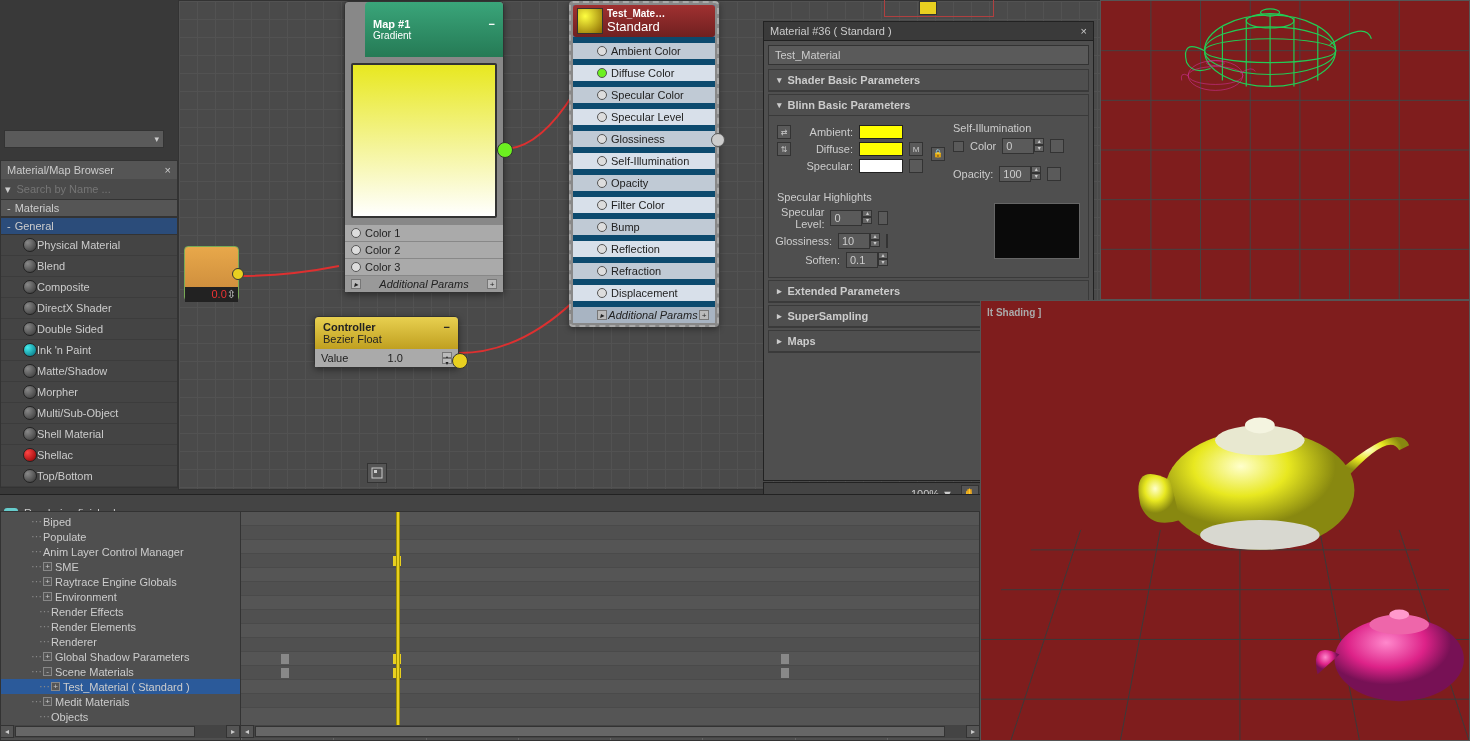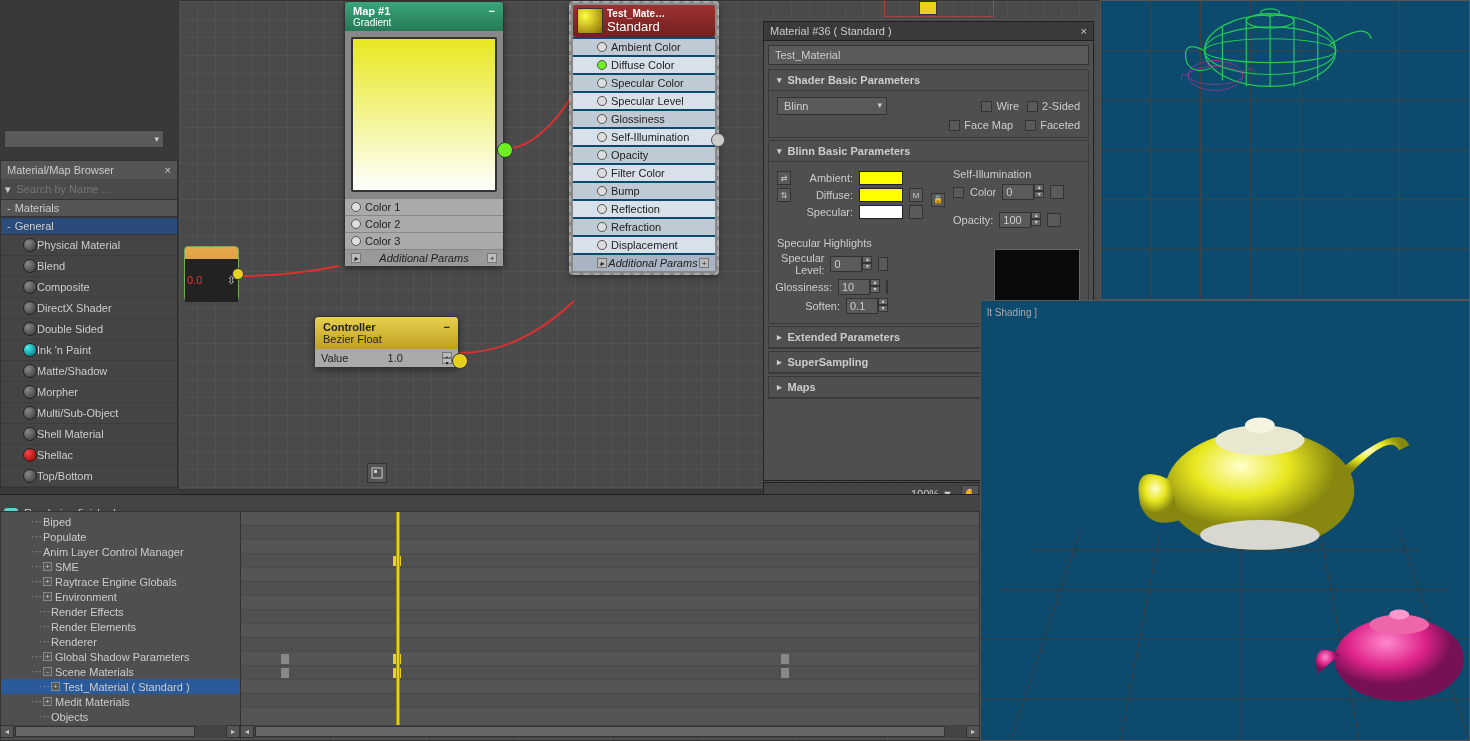--- a/index.html
+++ b/index.html
@@ -22,26 +22,26 @@
 .swatch.red { background:radial-gradient(circle at 30% 30%,#f44,#800); }
 
 
 .node-editor { left:178px; top:0; width:934px; height:490px; background:#4a4a4a; border:1px solid #333; }
 .node-editor .grid { width:100%; height:100%; background-image:
   linear-gradient(#525252 1px,transparent 1px),
   linear-gradient(90deg,#525252 1px,transparent 1px);
   background-size:18px 18px; position:relative; }
 
 .mininode { left:5px; top:245px; width:55px; height:55px; background:linear-gradient(#e8a84a,#c8883a); border:1px solid #7a5; border-radius:4px; }
-.mininode-val { position:absolute; bottom:-2px; left:0; right:0; background:#222; color:#e33; font-size:10px; padding:15px 2px; text-align:left; display:flex; justify-content:space-between;gap:23px;}
+.mininode-val { position:absolute; bottom:-2px; left:0; right:0; background:#222; color:#e33; font-size:10px; padding:1px 2px; text-align:left; display:flex; justify-content:flex-end;}
 .mini-port { position:absolute; right:-6px; top:40%; width:12px; height:12px; background:#e8d020; border:1px solid #333; border-radius:50%; }
 
 .node { position:absolute; background:#888; border:1px solid #333; border-radius:4px; box-shadow:0 2px 6px rgba(0,0,0,0.4); }
 .node.map { left:165px; top:0; width:160px; }
-.node.map .head { background:linear-gradient(#3aa57a,#257a55); color:#fff; padding:3px 8px; border-radius:4px 4px 0 0; font-weight:bold;}
+.node.map .head { background:linear-gradient(#3aa57a,#257a55); color:#fff; padding:16px 8px; border-radius:4px 4px 0 0; font-weight:bold;margin-left:20px;}
 .node.map .head .sub { display:block; font-weight:normal; font-size:10px;}
 .node .preview { margin:6px; height:155px; background:linear-gradient(#e8e820,#fff); border:2px solid #333; border-radius:2px;}
 .node-row { display:flex; align-items:center; padding:2px 6px; background:#aaa; border-top:1px solid #888; color:#222; font-size:10px; position:relative;}
 .node-row .port { width:10px; height:10px; border-radius:50%; background:#ddd; border:1px solid #555; margin-right:4px; }
 .node-row.addl { background:#999; font-style:italic; justify-content:center;}
 .node-row .arrow { width:10px; height:10px; background:#bbb; border:1px solid #777; margin-left:auto; font-size:8px; display:flex;align-items:center;justify-content:center;}
 .node.map .big-out { position:absolute; right:-10px; top:140px; width:16px; height:16px; background:#6cf020; border:1px solid #333; border-radius:50%; }
 
 .node.ctrl { left:135px; top:315px; width:145px; }
 .node.ctrl .head { background:linear-gradient(#e8d050,#c0a020); color:#222; padding:4px 8px; font-weight:bold; border-radius:4px 4px 0 0;}
@@ -51,21 +51,21 @@
 .node.ctrl .spinner .a { width:10px; height:6px; background:#bbb; border:1px solid #777; font-size:6px; text-align:center;}
 .node.ctrl .big-out { position:absolute; right:-10px; top:36px; width:16px; height:16px; background:#e8d020; border:1px solid #333; border-radius:50%; }
 
 .node.mat { left:390px; top:0; width:150px; border:2px dashed #aaa; padding:2px;}
 .node.mat .head { display:flex; gap:4px; background:linear-gradient(#a03030,#702020); padding:3px 4px; border-radius:3px; color:#fff;}
 .node.mat .head .thumb { width:26px; height:26px; background:radial-gradient(circle at 30% 30%,#ffff40,#886600); border:1px solid #333;}
 .node.mat .head .t { font-weight:bold; font-size:10px;}
 .node.mat .head .s { font-size:13px;}
 .node.mat .big-out { position:absolute; right:-8px; top:130px; width:14px; height:14px; background:#ccc; border:1px solid #555; border-radius:50%; }
 .node.mat .body { background:#5a7aa0;}
-.node.mat .node-row { background:#c0cad5; border-top:2px solid #0c4a6e;padding-left:24px;}
+.node.mat .node-row { background:#c0cad5; border-top:6px solid #0c4a6e;padding-left:24px;}
 .node.mat .node-row.hi { background:#d8e0ea;}
 .node.mat .addl { background:#a8b4c2; }
 
 
 .wire { position:absolute; pointer-events:none; }
 
 
 .param { left:763px; top:21px; width:331px; height:460px; background:#4f4f4f; border:1px solid #222; color:#ccc; }
 .param-title { background:#3a3a3a; padding:3px 6px; display:flex; justify-content:space-between; align-items:center; border-bottom:1px solid #222;}
 .param-title .x { cursor:pointer;}
@@ -122,21 +122,21 @@
 .playhead { position:absolute; top:0; bottom:14px; width:4px; background:#e8d020; left:155px; border-left:1px solid #a09000; border-right:1px solid #a09000;}
 .key { position:absolute; width:8px; height:10px; background:#888; top:2px;}
 .key.k1 { left:152px; background:#e8d020;}
 .ruler { position:absolute; bottom:0; left:0; right:0; height:14px; background:#4f4f4f; border-top:1px solid #333; display:flex;}
 .ruler .tick { flex:1; border-left:1px solid #666; font-size:9px; padding-left:2px; color:#ccc;}
 .hscroll { position:absolute; left:0; bottom:0; height:13px; width:980px; background:#444; display:flex; top:725px;}
 .hscroll .thumb { background:#666; height:11px; margin:1px; border:1px solid #333;}
 .hscroll .arrow-btn { width:14px; height:13px; background:#555; border:1px solid #333; font-size:8px; display:flex;align-items:center;justify-content:center;}
 
 
-.vp { background:#0c4a6e; border:1px solid #555; }
+.vp { background:#7f1d1d; border:1px solid #555;font-weight:bold; }
 .vp.tr { right:0; top:0; width:370px; height:300px; }
 .vp.br { right:0; top:300px; width:490px; height:441px; }
 .vp .grid3d { width:100%; height:100%; position:relative; overflow:hidden;}
 .vp-label { position:absolute; top:6px; left:6px; color:#aaa; font-size:10px;}
 .redframe { position:absolute; border:1px solid #b04040; }
 
 
 .corner-btn { position:absolute; left:188px; top:462px; width:20px; height:20px; background:#555; border:1px solid #333; display:flex;align-items:center;justify-content:center;}
 
 
@@ -366,44 +366,20 @@
     <span>Material #36  ( Standard )</span>
     <span class="x">×</span>
   </div>
   <div class="name-field">Test_Material</div>
 
   <div class="rollout">
     <div class="rollout-head">
         <span class="tri">▾</span>
         <span>Shader Basic Parameters</span>
       </div>
-    <div class="rollout-body">
-      <div class="shader-row">
-        <div class="dropdown" style="width:110px">Blinn</div>
-        <div style="flex:1"></div>
-        <div class="check-item">
-            <div class="checkbox"></div>
-            <span>Wire</span>
-          </div>
-        <div class="check-item">
-            <div class="checkbox"></div>
-            <span>2-Sided</span>
-          </div>
-      </div>
-      <div class="shader-row" style="justify-content:flex-end; margin-top:4px; gap:12px;">
-        <div class="check-item">
-            <div class="checkbox"></div>
-            <span>Face Map</span>
-          </div>
-        <div class="check-item">
-            <div class="checkbox"></div>
-            <span>Faceted</span>
-          </div>
-      </div>
-    </div>
   </div>
 
   <div class="rollout">
     <div class="rollout-head">
         <span class="tri">▾</span>
         <span>Blinn Basic Parameters</span>
       </div>
     <div class="rollout-body">
       <div class="blinn-grid">
         <div class="blinn-left">

